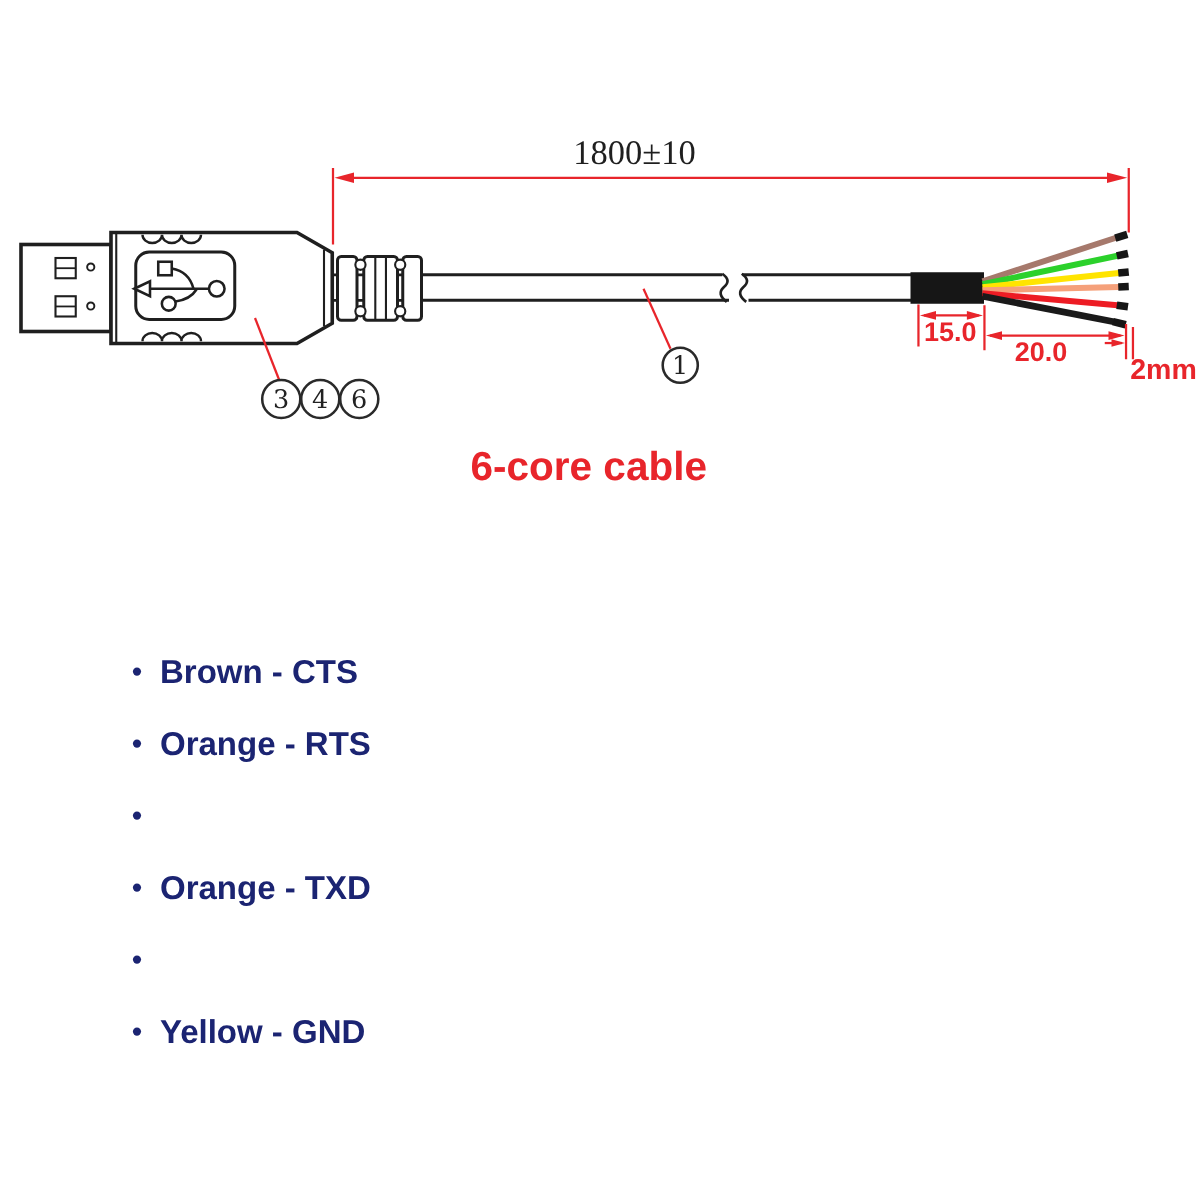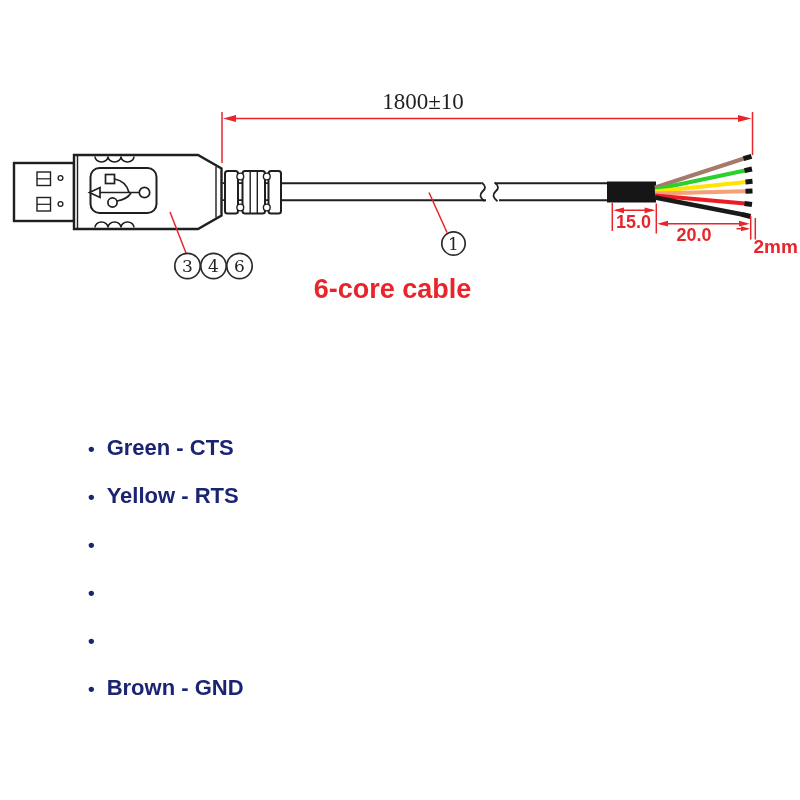--- a/index.html
+++ b/index.html
@@ -1,19 +1,19 @@
 <!DOCTYPE html>
 <html style="--red: #e8252b; --navy: #1b2472; --ink: #1f1f1f;"><head>
 <meta charset="utf-8">
 <style>
   html,body{margin:0;padding:0;background:#fff;}
   .stage{position:relative;width:800px;height:800px;background:#ffffff;
          font-family:"Liberation Sans",sans-serif;overflow:hidden;}
   .drawing{position:absolute;left:0;top:0;}
-  .caption{position:absolute;left:305px;top:274px;width:175px;text-align:center;
+  .caption{position:absolute;left:305px;top:296px;width:175px;text-align:center;
            font-size:27px;font-weight:bold;color:var(--red,#e8252b);}
   .legend{position:absolute;left:88px;top:424px;color:var(--navy,#1b2472);
           font-weight:bold;font-size:22px;}
   .legend-item{height:48px;display:flex;align-items:center;}
   .legend-bullet{font-size:19px;margin-right:12px;line-height:1;}
   svg text{user-select:none;}
 </style>
 </head>
 <body>
 
@@ -140,34 +140,35 @@
       <circle cx="453.5" cy="243.5" r="11.7" fill="#ffffff" stroke="#2a2a2a" stroke-width="1.7"></circle>
       <text x="453.5" y="249.5" text-anchor="middle" font-family="DejaVu Serif, serif" font-size="17" fill="#222222">1</text>
     </g>
   </svg>
 
   <div class="caption">6-core cable</div>
 
   <div class="legend">
     <div class="legend-item">
       <span class="legend-bullet">•</span>
-      <span>Green - CTS</span>
+      <span>Brown - CTS</span>
     </div>
     <div class="legend-item">
       <span class="legend-bullet">•</span>
-      <span>Yellow - RTS</span>
+      <span>Orange - RTS</span>
     </div>
     <div class="legend-item">
       <span class="legend-bullet">•</span>
     </div>
     <div class="legend-item">
       <span class="legend-bullet">•</span>
+      <span>Orange - TXD</span>
     </div>
     <div class="legend-item">
       <span class="legend-bullet">•</span>
     </div>
     <div class="legend-item">
       <span class="legend-bullet">•</span>
-      <span>Brown - GND</span>
+      <span>Yellow - GND</span>
     </div>
   </div>
 
 </div>
 
 </body></html>

